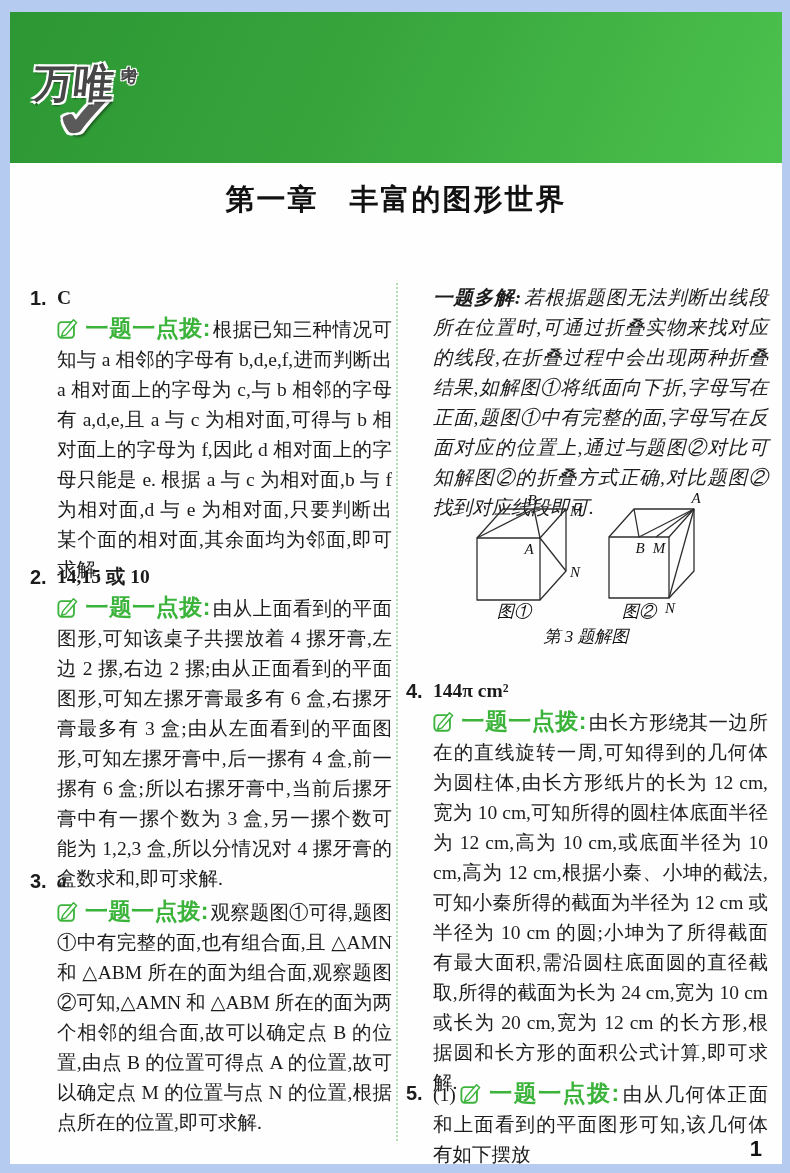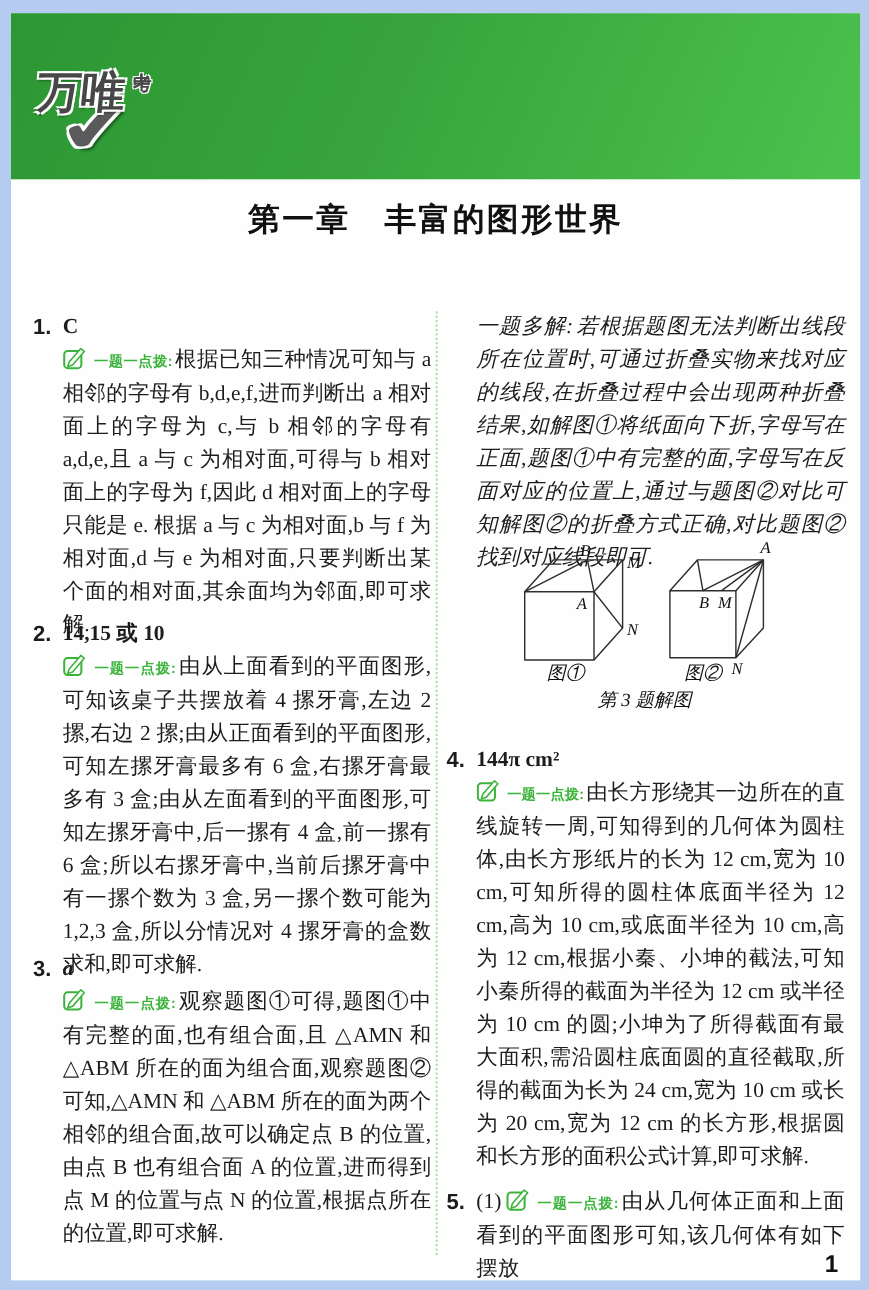--- a/index.html
+++ b/index.html
@@ -49,22 +49,22 @@
 
   .item{position:absolute;left:0;width:100%;}
   .num{position:absolute;left:0;top:0;font-family:"Liberation Sans","DejaVu Sans",sans-serif;
     font-weight:bold;font-size:20px;line-height:30px;}
   .content{margin-left:27px;}
   .answer-line{margin:0;line-height:30px;}
   .answer{font-weight:bold;}
   .answer.italic{font-style:italic;}
   p.tip,p.multi{margin:0;text-align:justify;}
   .tip-label{color:var(--accent);font-family:"Liberation Sans","DejaVu Sans",sans-serif;
-    font-weight:bold;font-size:13px;padding-right:2px;}
-  .multi-label{font-weight:normal;padding-right:2px;}
+    font-weight:bold;font-size:23px;padding-right:2px;}
+  .multi-label{font-weight:bold;padding-right:2px;}
   .kai{font-style:italic;}
   .prefix{padding-right:4px;}
   .pencil{display:inline-block;width:22px;height:22px;vertical-align:-4px;margin-right:6px;}
 
   
   .diagram{position:absolute;left:50px;top:207px;margin:0;}
   .diagram svg{display:block;}
   .geo{stroke:#2e2e2e;stroke-width:1.3;fill:none;stroke-linejoin:round;}
   .vlabel{font-family:"Liberation Serif","DejaVu Serif",serif;font-style:italic;font-size:15px;fill:#111;}
   .flabel{font-family:"Liberation Serif","DejaVu Serif",serif;font-size:17px;fill:#111;font-style:italic;}
@@ -121,21 +121,21 @@
       </article>
 
       <article class="item" style="top:583px;">
         <span class="num">3.</span>
         <div class="content">
           <p class="answer-line"><b class="answer italic">a</b></p>
           <p class="tip">
             <span class="pencil"><svg width="22" height="22" viewBox="0 0 24 24">
                   <rect x="1.5" y="4.5" width="17" height="17" rx="3.5" fill="none" stroke="#3cb43c" stroke-width="2"></rect>
                   <path d="M5 20 L6.4 15.4 L18 2 L21.4 4.9 L9.8 18.4 Z" fill="#fff" stroke="#3cb43c" stroke-width="1.6" stroke-linejoin="round"></path>
-                </svg></span><b class="tip-label">一题一点拨:</b><span>观察题图①可得,题图①中有完整的面,也有组合面,且 △AMN 和 △ABM 所在的面为组合面,观察题图②可知,△AMN 和 △ABM 所在的面为两个相邻的组合面,故可以确定点 B 的位置,由点 B 也有组合面 A 的位置,进而得到点 M 的位置与点 N 的位置,根据点所在的位置,即可求解.</span>
+                </svg></span><b class="tip-label">一题一点拨:</b><span>观察题图①可得,题图①中有完整的面,也有组合面,且 △AMN 和 △ABM 所在的面为组合面,观察题图②可知,△AMN 和 △ABM 所在的面为两个相邻的组合面,故可以确定点 B 的位置,由点 B 的位置可得点 A 的位置,故可以确定点 M 的位置与点 N 的位置,根据点所在的位置,即可求解.</span>
           </p>
         </div>
       </article>
 
     </section>
 
     <section class="col col-right">
 
       <article class="item" style="top:0;">
         <div class="content">

